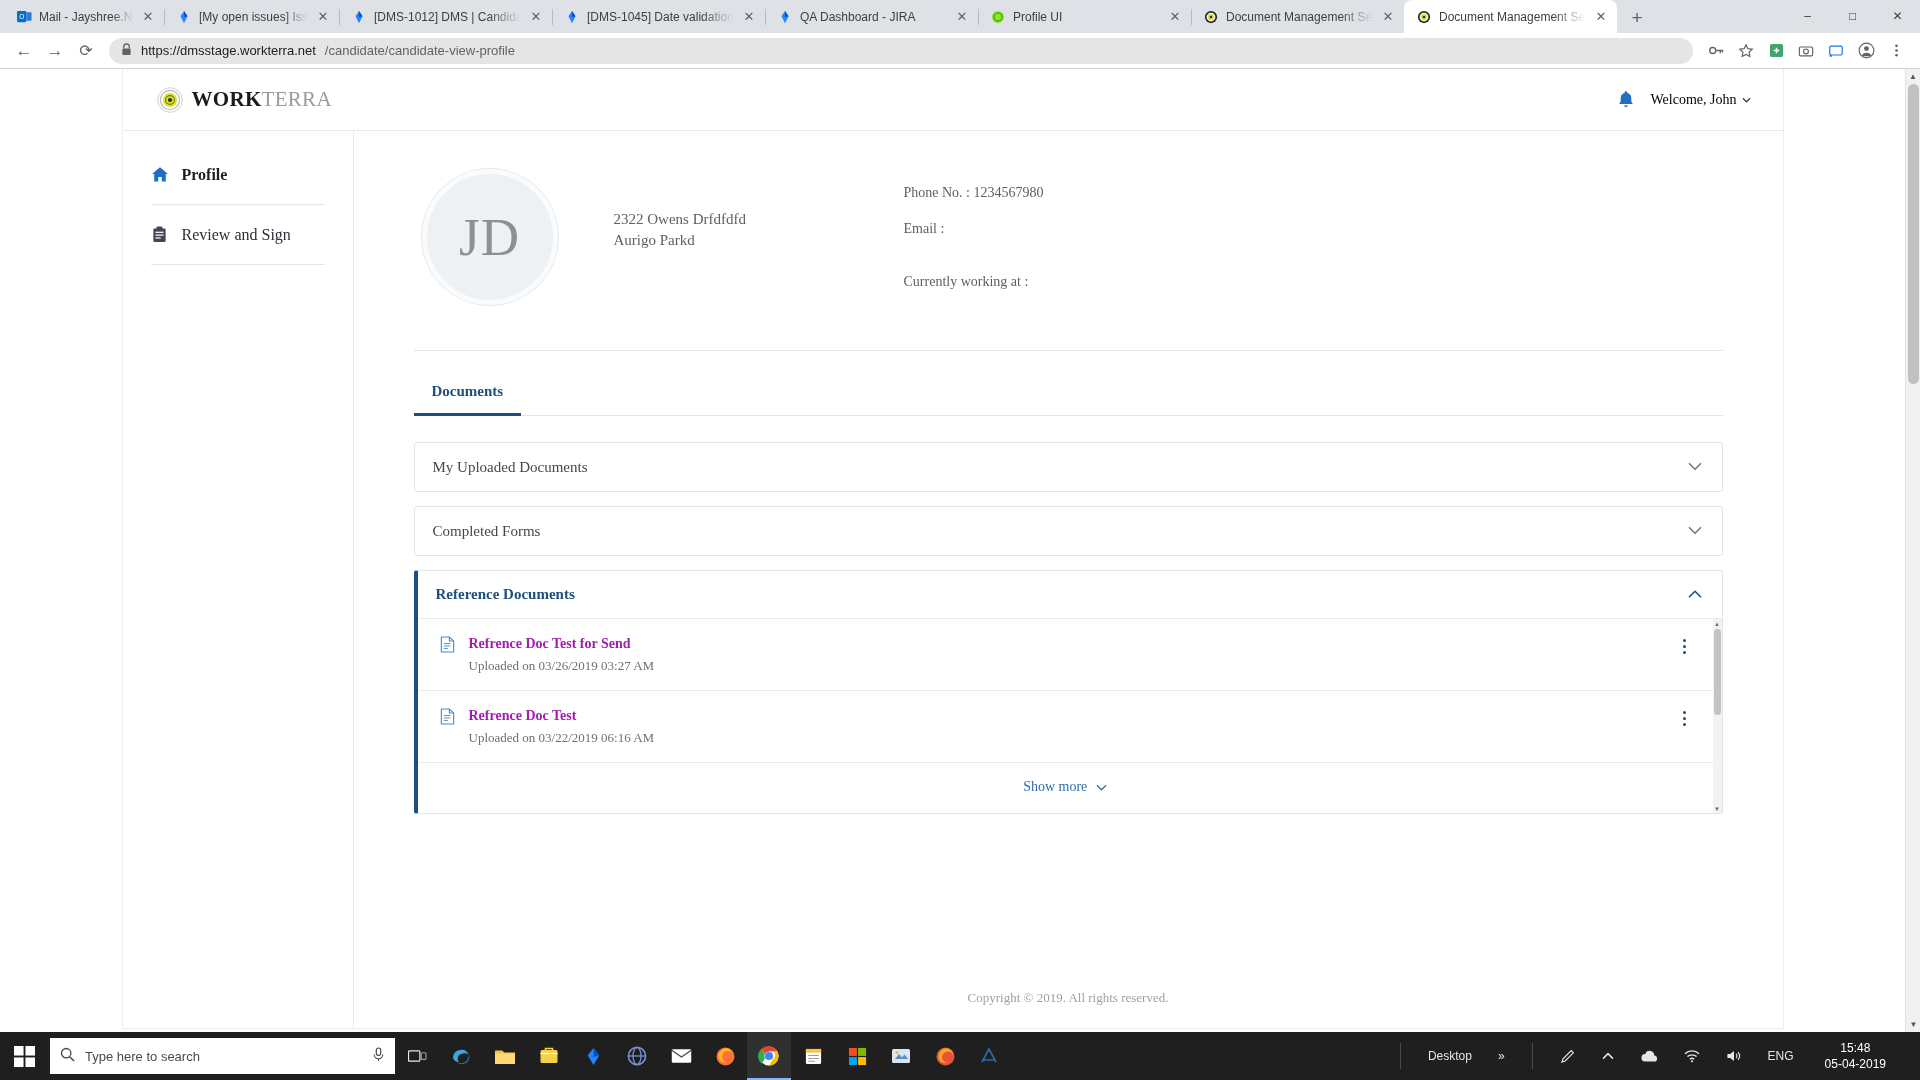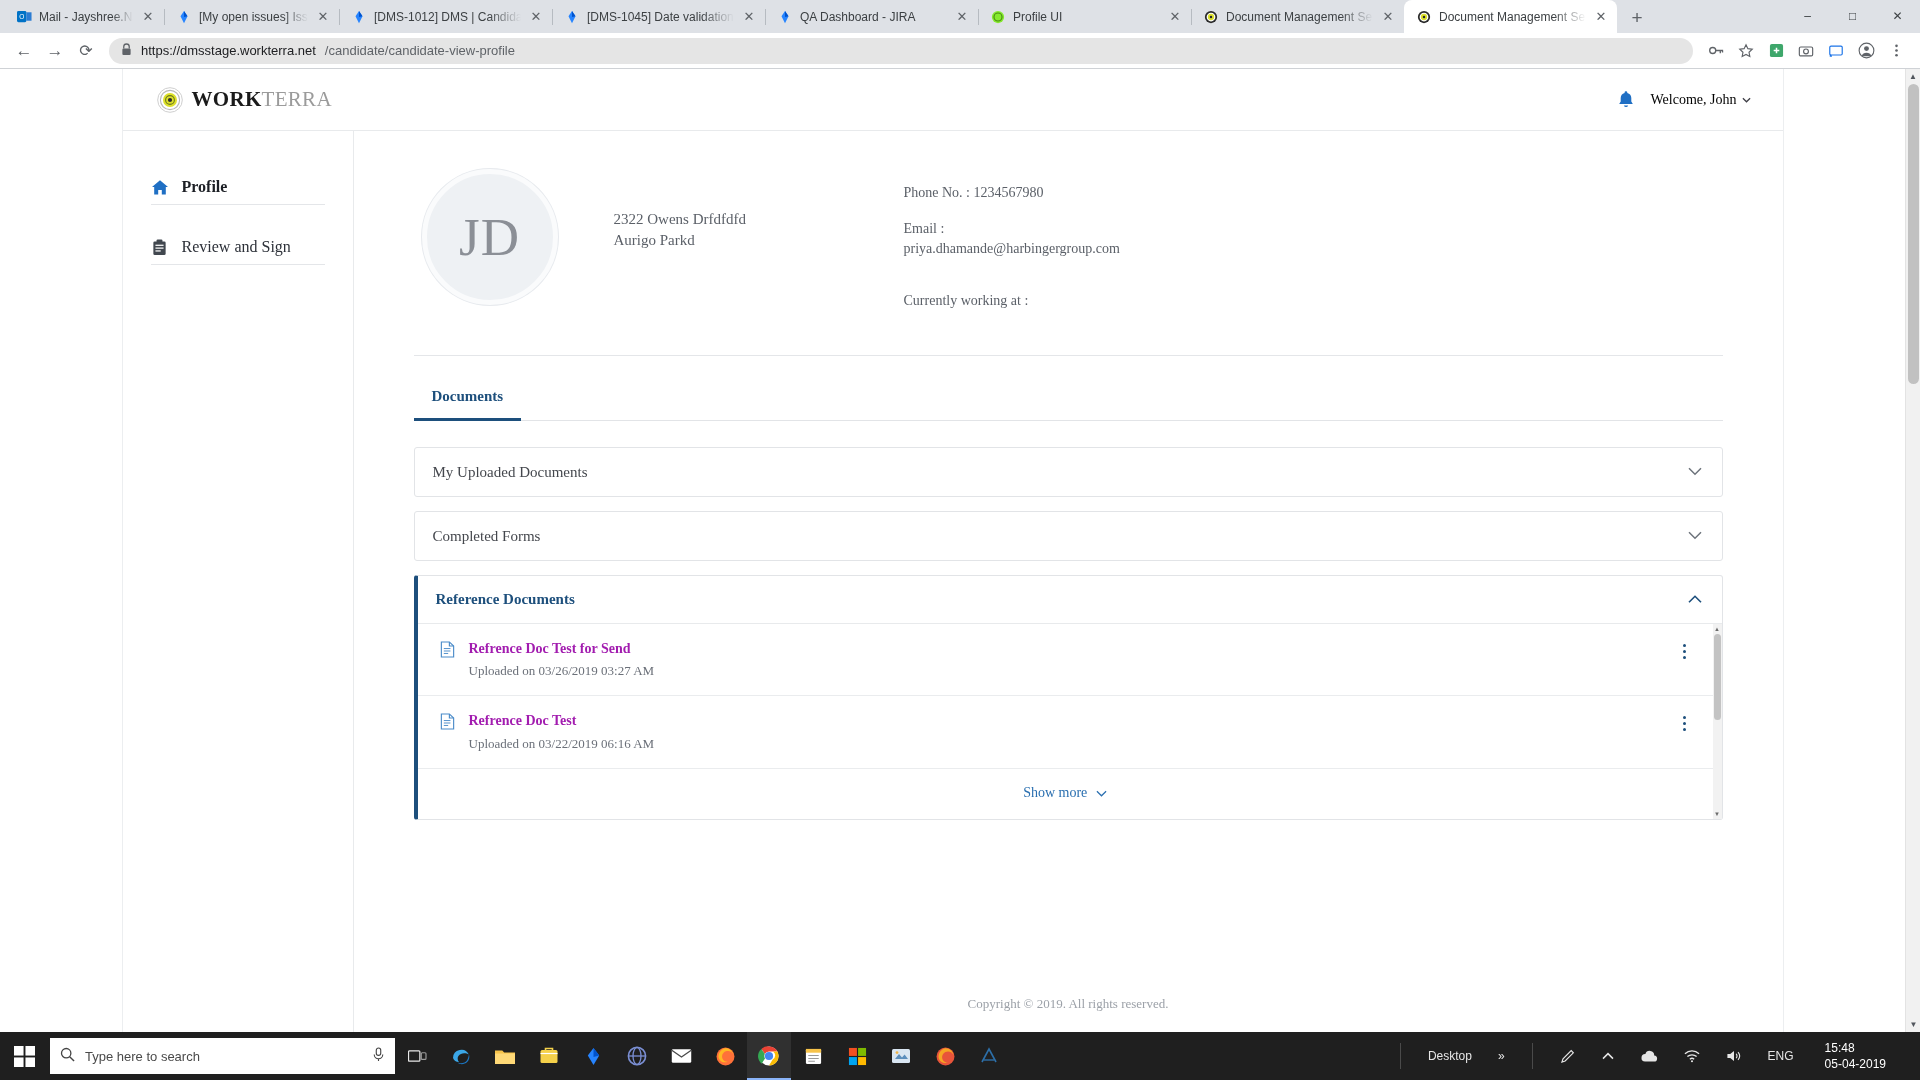--- a/index.html
+++ b/index.html
@@ -188,21 +188,21 @@
   .app-body { display: flex; min-height: 700px; }
 
   .sidebar {
     width: 231px;
     flex: 0 0 231px;
     border-right: 1px solid #e8eaec;
     padding: 22px 0 0 0;
   }
   .nav-item {
     display: flex;
-    align-items: flex-end;
+    align-items: center;
     gap: 13px;
     padding: 0 12px 0 28px;
     height: 43px;
     font-size: 16px;
     color: #2c3038;
   }
   .nav-item.active { font-weight: 600; color: #1c1f25; }
   .nav-icon { width: 18px; height: 18px; flex: 0 0 18px; display: flex; align-items: center; justify-content: center; }
   .nav-sep { height: 1px; background: #e4e6e9; margin: 8px 28px 8px 28px; }
 
@@ -352,21 +352,21 @@
     gap: 12px;
     font-size: 12px;
   }
   .tray .divline { width: 1px; height: 26px; background: #4a4a4a; margin: 0 8px; }
   .tray-item {
     display: flex; align-items: center; justify-content: center;
     padding: 0 7px; height: 48px; color: #e6e6e6;
   }
   .clock {
     display: flex; flex-direction: column;
-    justify-content: center; align-items: flex-start;
+    justify-content: center; align-items: center;
     padding: 0 12px; height: 48px; line-height: 1.35;
     font-size: 12px; color: #ffffff;
   }
   .shownotif { width: 10px; height: 48px; }
 </style>
 </head>
 <body>
 
 <div class="browser">
 
@@ -610,21 +610,20 @@
               <div class="profile-main">
                 <div class="paddr">
                   <div>2322 Owens Drfdfdfd</div>
                   <div>Aurigo Parkd</div>
                 </div>
               </div>
               <div class="profile-contact">
                 <div class="line">Phone No. : 1234567980</div>
                 <div class="line">
                   <div>Email :</div>
-                  <div>priya.dhamande@harbingergroup.com</div>
                 </div>
                 <div class="line last">Currently working at :</div>
               </div>
             </div>
 
             <div class="hr"></div>
 
             <div class="tabs">
               <div class="tab-item">Documents</div>
             </div>

